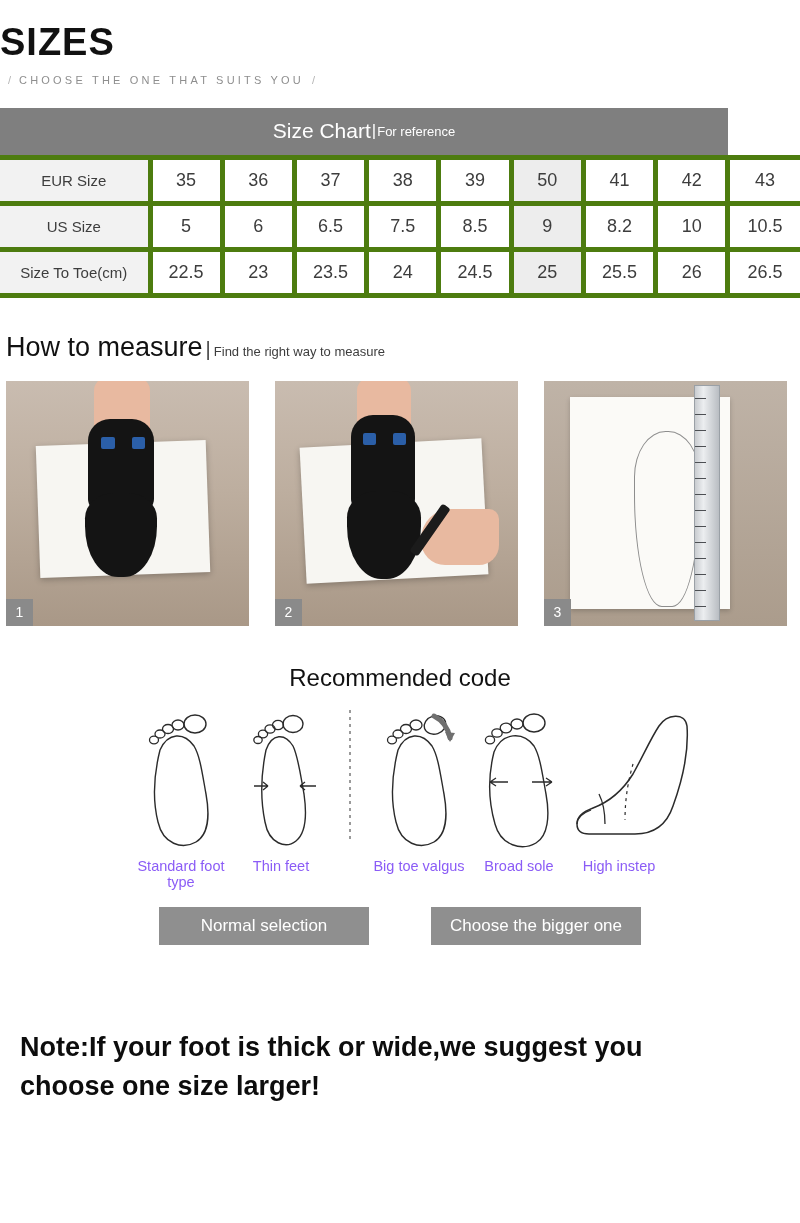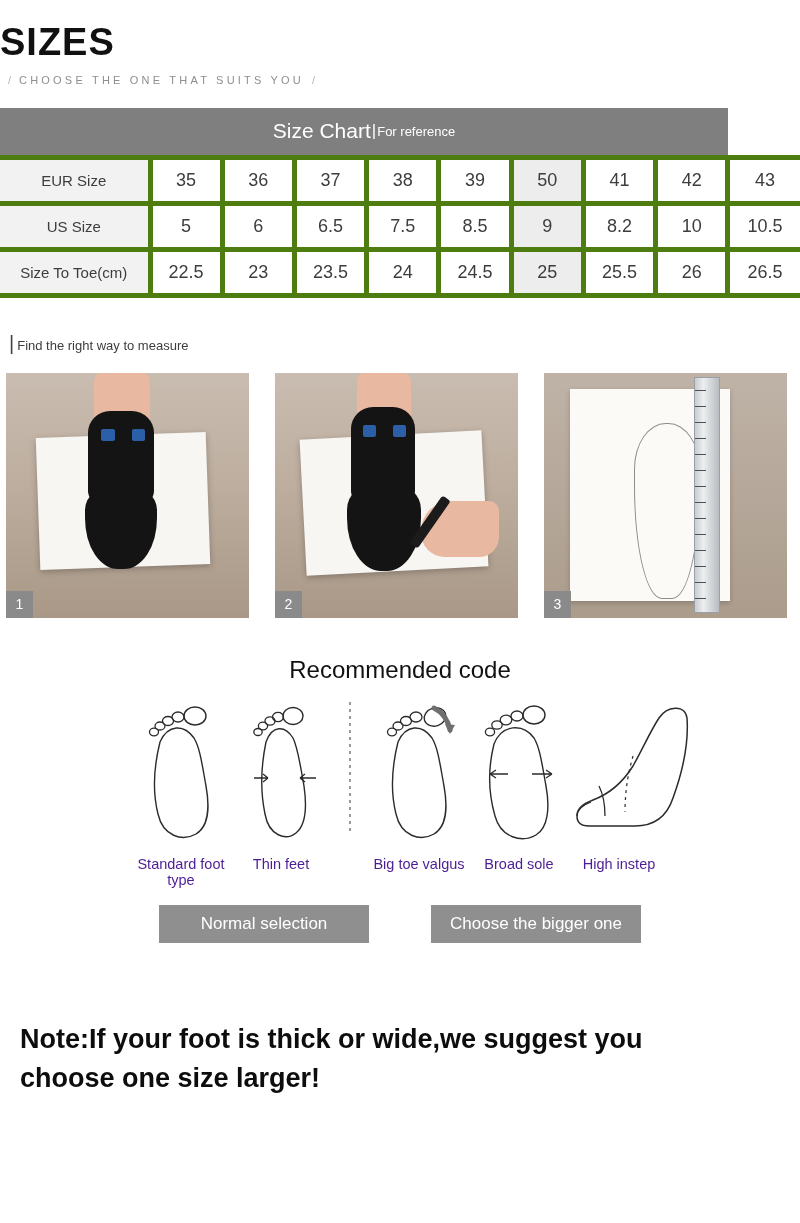--- a/index.html
+++ b/index.html
@@ -244,23 +244,23 @@
     align-items: flex-start;
     gap: 0;
   }
   .fig {
     width: 100px;
     text-align: center;
     position: relative;
   }
   .fig svg { display: block; margin: 0 auto; }
   .fig-label {
-    margin-top: 6px;
+    margin-top: 0;
     font-size: 14.5px;
-    color: #4c1d95;
+    color: #8b5cf6;
     line-height: 1.15;
   }
   .divider-dots {
     width: 2px;
     height: 130px;
     margin: 12px 18px 0 18px;
     background-image: linear-gradient(#9a9a9a 50%, rgba(255,255,255,0) 0%);
     background-size: 2px 7px;
     background-repeat: repeat-y;
   }
@@ -341,20 +341,21 @@
           <td class="hl">25</td>
           <td>25.5</td>
           <td>26</td>
           <td>26.5</td>
         </tr>
       </tbody>
     </table>
   </div>
 
   <div class="measure-head">
+    <span class="m-title">How to measure</span>
     <span class="m-bar">|</span>
     <span class="m-sub">Find the right way to measure</span>
   </div>
 
   <div class="steps">
 
     <div class="step">
       <div class="scene-desk"></div>
       <div class="paper" style="left:32px; top:62px; width:170px; height:132px; transform:rotate(-2deg);"></div>
       <div class="leg" style="left:88px; top:-4px; width:56px; height:56px;"></div>

